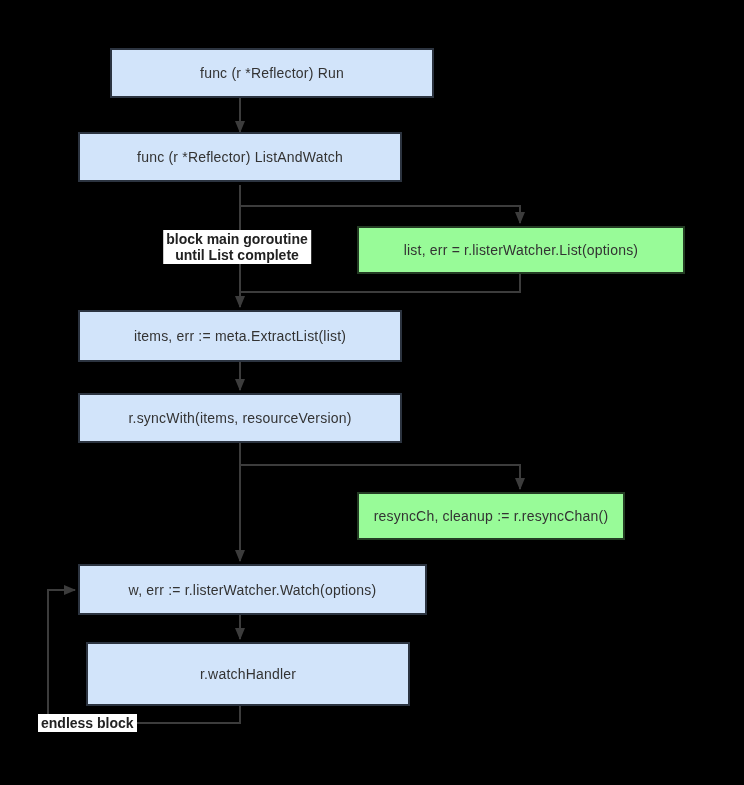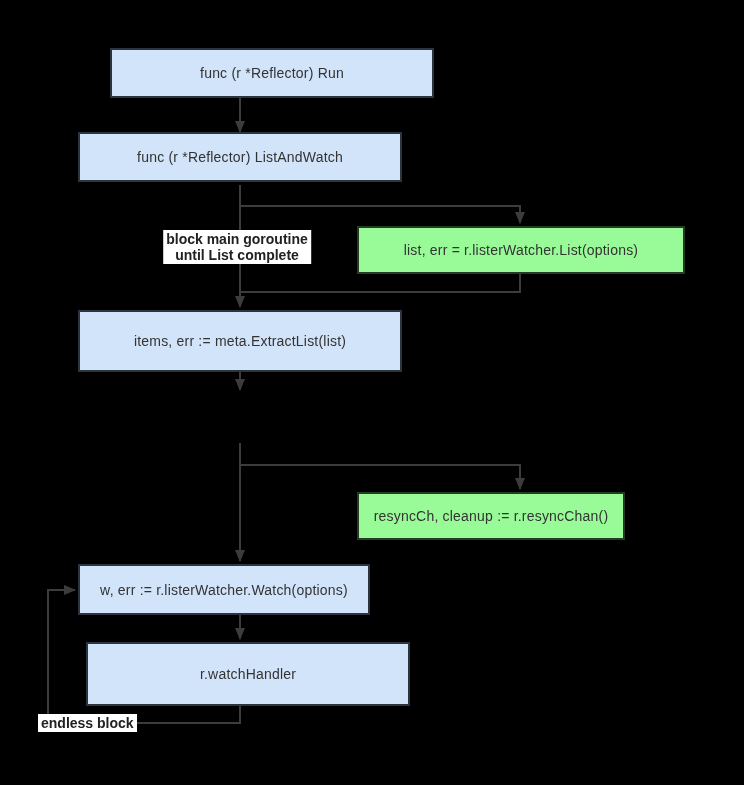--- a/index.html
+++ b/index.html
@@ -65,24 +65,24 @@
     text-align: center;
     white-space: nowrap;
     padding: 1px 3px;
     z-index: 3;
     font-weight: bold;
   }
   
   #node-run           { left: 78px;  top: 48px;  width: 324px; height: 50px; margin-left: 32px; }
   #node-listandwatch  { left: 78px;  top: 132px; width: 324px; height: 50px; }
   #node-list-call     { left: 357px; top: 226px; width: 328px; height: 48px; }
-  #node-extract-list  { left: 78px;  top: 310px; width: 324px; height: 62px; }
+  #node-extract-list  { left: 78px;  top: 310px; width: 324px; height: 52px; }
   #node-sync-with     { left: 78px;  top: 393px; width: 324px; height: 50px; }
   #node-resync-chan   { left: 357px; top: 492px; width: 268px; height: 48px; }
-  #node-watch-call    { left: 78px;  top: 564px; width: 292px; height: 51px; }
+  #node-watch-call    { left: 78px;  top: 564px; width: 349px; height: 51px; }
   #node-watch-handler { left: 86px;  top: 642px; width: 324px; height: 64px; }
   #note-block { left: 237px; top: 230px; transform: translateX(-50%); }
   #note-loop  { left: 38px;  top: 714px; }
 </style>
 </head>
 <body>
 
 <div class="canvas">
 
   <svg class="connectors" viewBox="0 0 744 785" xmlns="http://www.w3.org/2000/svg" aria-hidden="true">
@@ -116,20 +116,23 @@
 
   <div class="note" id="note-block">
     <span>block main goroutine</span><br>
     <span>until List complete</span>
   </div>
 
   <div class="node blue" id="node-extract-list">
     <span>items, err := meta.ExtractList(list)</span>
   </div>
 
+  <div class="node blue" id="node-sync-with">
+    <span>r.syncWith(items, resourceVersion)</span>
+  </div>
 
   <div class="node green" id="node-resync-chan">
     <span>resyncCh, cleanup := r.resyncChan()</span>
   </div>
 
   <div class="node blue" id="node-watch-call">
     <span>w, err := r.listerWatcher.Watch(options)</span>
   </div>
 
   <div class="node blue" id="node-watch-handler">

